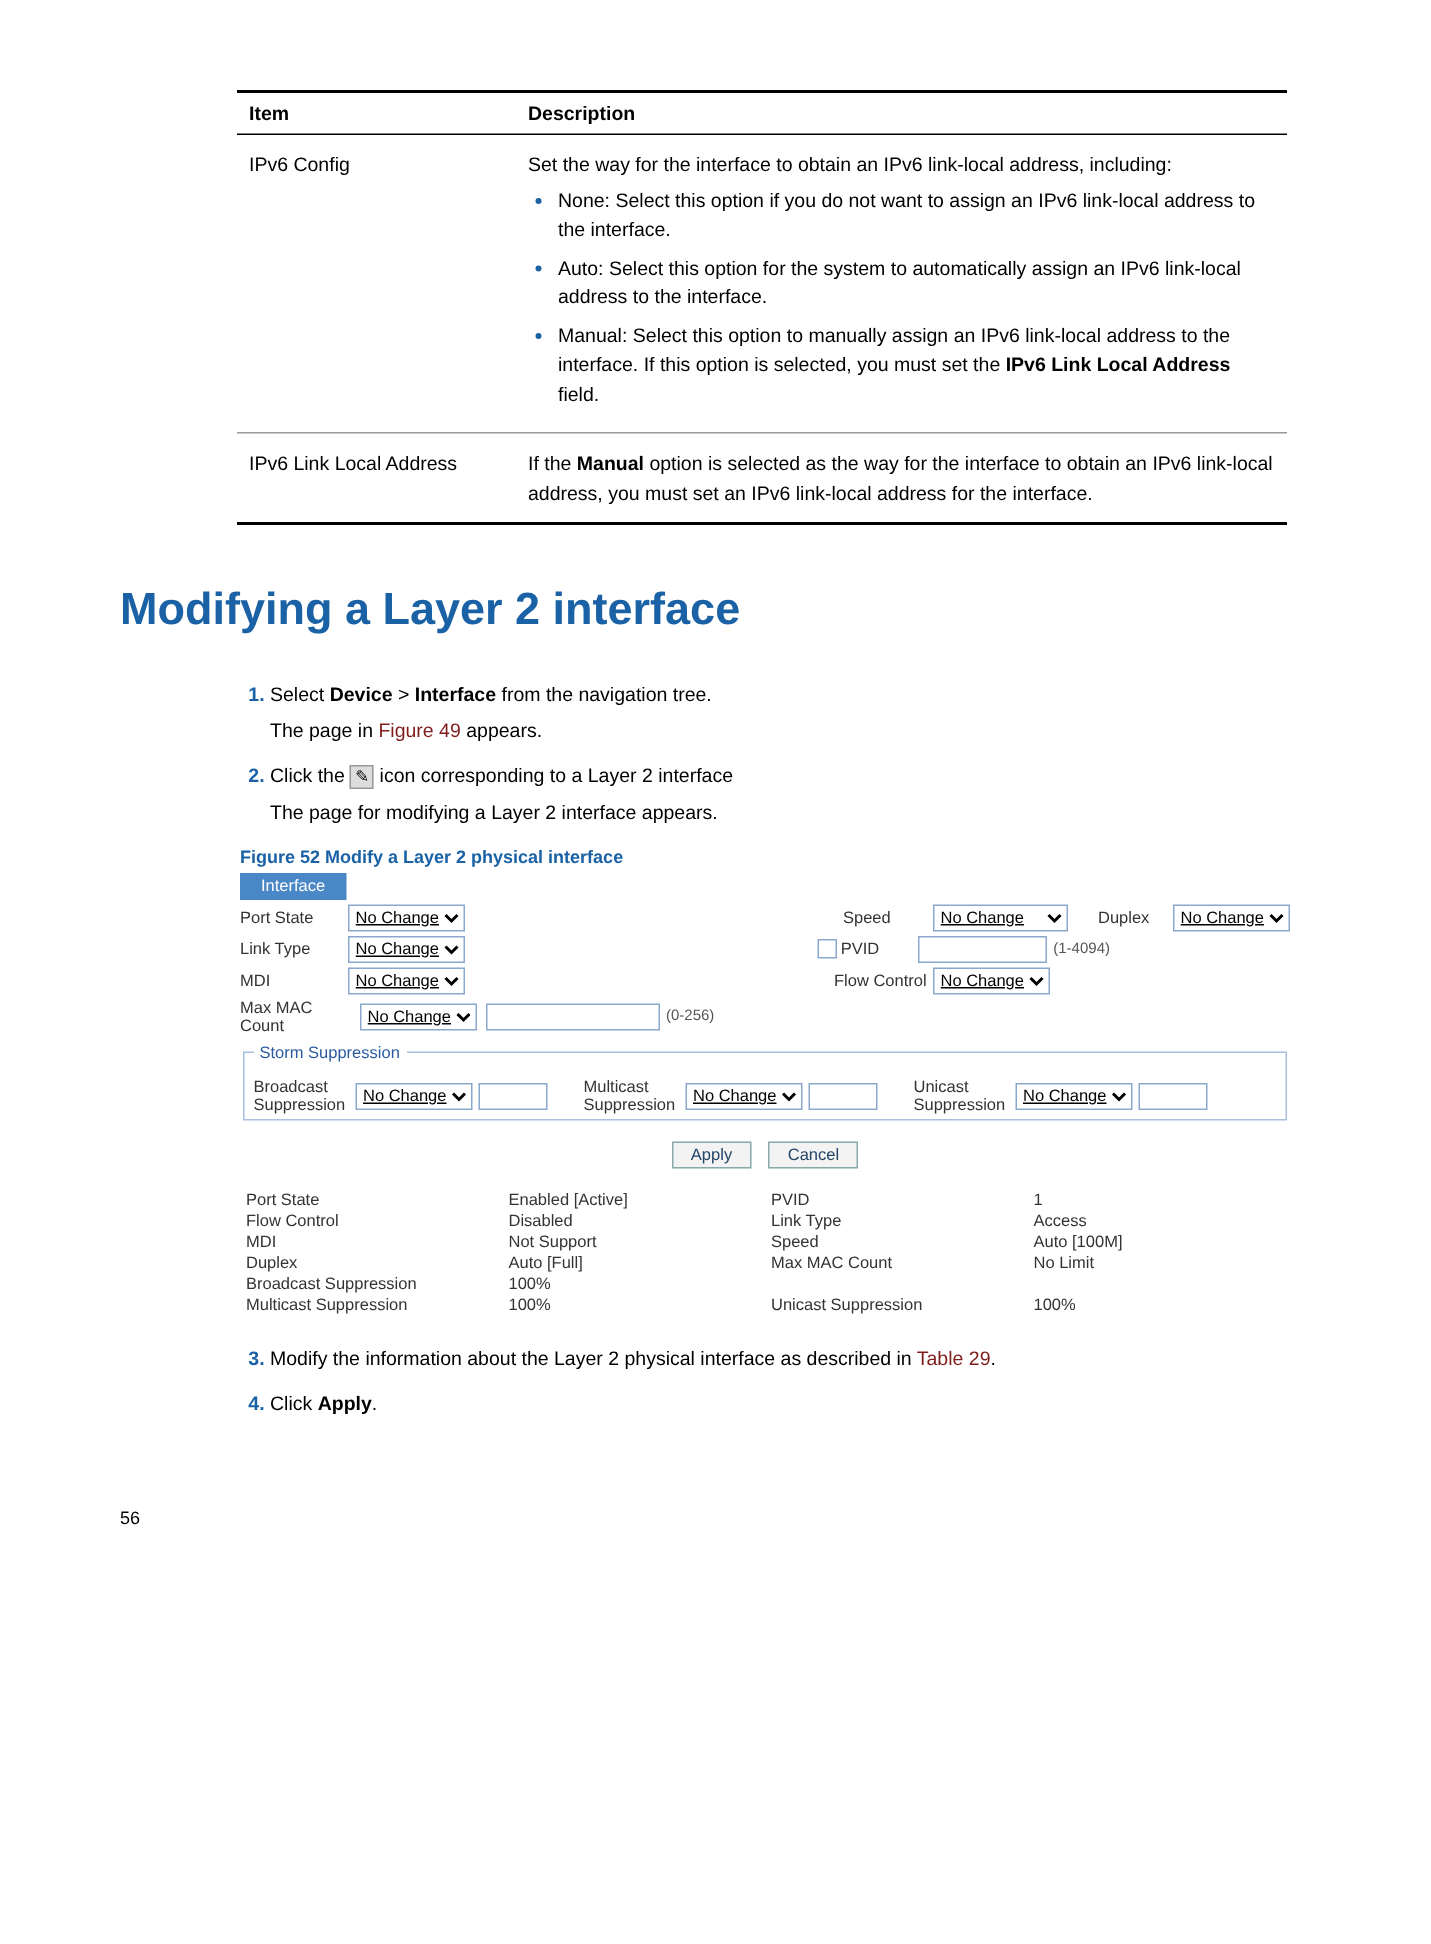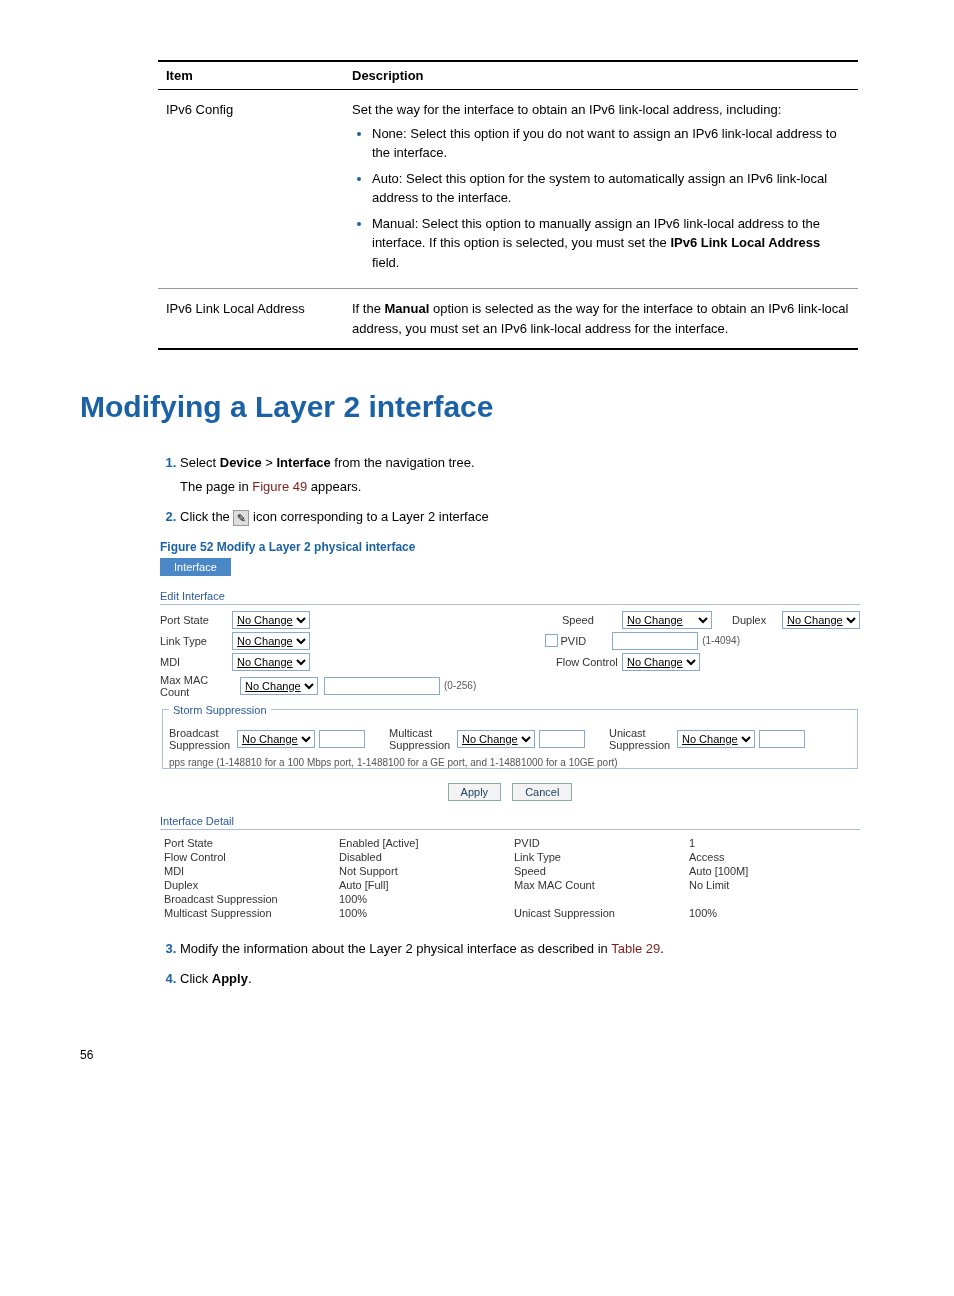--- a/index.html
+++ b/index.html
@@ -130,29 +130,29 @@
 
 <ol class="steps" start="1">
   <li>
     <span>Select </span><strong>Device</strong><span> &gt; </span><strong>Interface</strong><span> from the navigation tree.</span>
     <span class="sub">
       <span>The page in </span><span class="doc-link">Figure 49</span><span> appears.</span>
     </span>
   </li>
   <li>
     <span>Click the </span><span class="inline-icon">✎</span><span> icon corresponding to a Layer 2 interface</span>
+    <span class="sub">The page for modifying a Layer 2 interface appears.</span>
   </li>
 </ol>
 
 <div class="fig-caption">Figure 52 Modify a Layer 2 physical interface</div>
 
 <div class="ui-shot">
   <div><span class="ui-tab">Interface</span></div>
 
-  <div class="section-title">Edit Interface</div>
 
   <div class="ui-row">
     <span class="ui-label">Port State</span>
     <select class="ui-select"><option>No Change</option></select>
     <span style="flex:1"></span>
     <span class="ui-label" style="width:60px">Speed</span>
     <select class="ui-select" style="width:90px"><option>No Change</option></select>
     <span style="width:20px"></span>
     <span style="width:50px">Duplex</span>
     <select class="ui-select"><option>No Change</option></select>
@@ -194,29 +194,27 @@
       <input class="ui-input" style="width: 40px; margin-left: 4px;">
       <span style="width:24px"></span>
       <span class="ui-label" style="width:68px">Multicast Suppression</span>
       <select class="ui-select"><option>No Change</option></select>
       <input class="ui-input" style="width: 40px; margin-left: 4px;">
       <span style="width:24px"></span>
       <span class="ui-label" style="width:68px">Unicast Suppression</span>
       <select class="ui-select"><option>No Change</option></select>
       <input class="ui-input" style="width: 40px; margin-left: 4px;">
     </div>
-    <div style="font-size:10px;color:#555;margin-top:6px;">pps range (1-148810 for a 100 Mbps port, 1-1488100 for a GE port, and 1-14881000 for a 10GE port)</div>
   </fieldset>
 
   <div class="btn-row">
     <button class="ui-btn">Apply</button>
     <button class="ui-btn">Cancel</button>
   </div>
 
-  <div class="section-title">Interface Detail</div>
   <table class="detail">
     <tbody>
         <tr>
       <td>Port State</td>
       <td>Enabled [Active]</td>
       <td>PVID</td>
       <td>1</td>
     </tr>
     <tr>
       <td>Flow Control</td>

